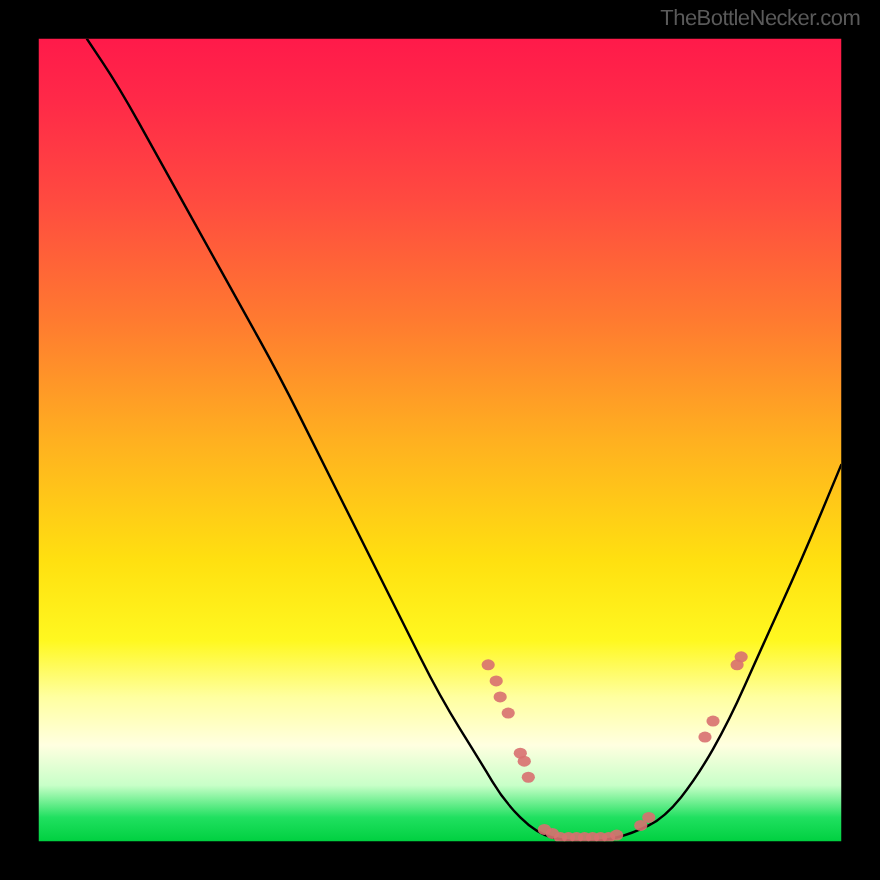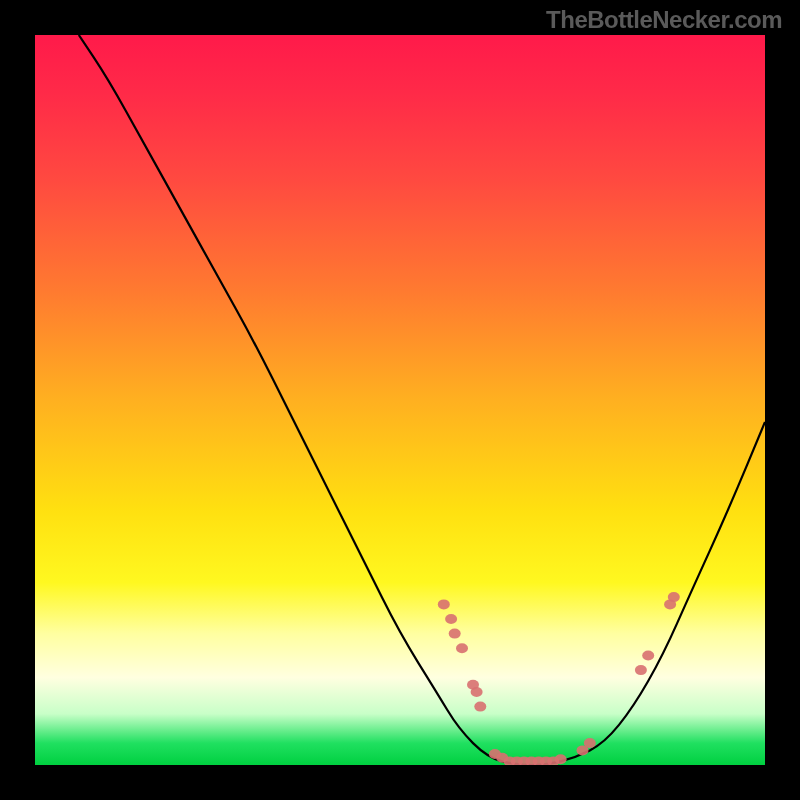--- a/index.html
+++ b/index.html
@@ -7,22 +7,22 @@
     width: 800px;
     height: 800px;
     background: #000;
     position: relative;
     font-family: Arial, sans-serif;
   }
   .watermark {
     position: absolute;
     top: 6px;
     right: 18px;
-    font-size: 24px;
-    font-weight: bold;
+    font-size: 20px;
+    font-weight: normal;
     color: #5a5a5a;
     z-index: 10;
     letter-spacing: -0.5px;
   }
   .plot-area {
     position: absolute;
     left: 35px;
     top: 35px;
     width: 730px;
     height: 730px;

